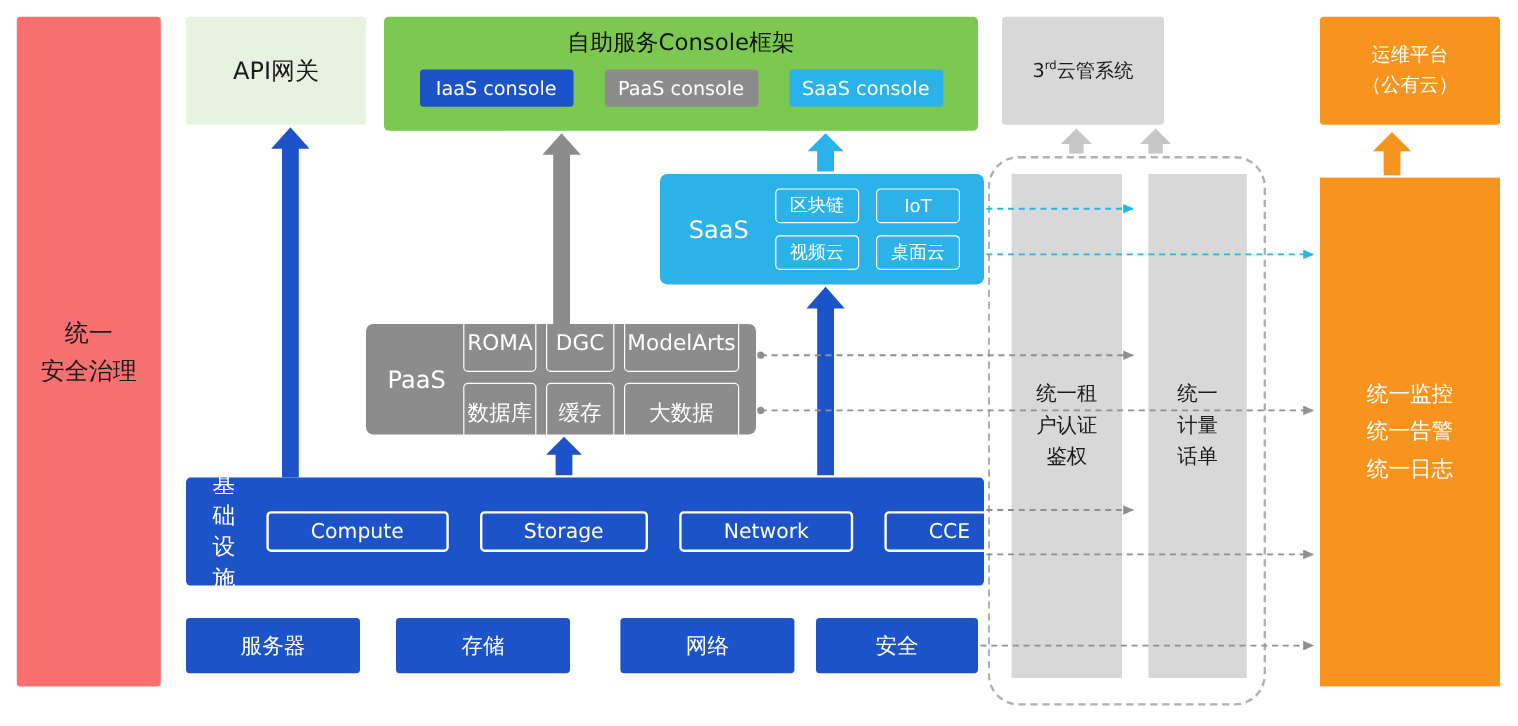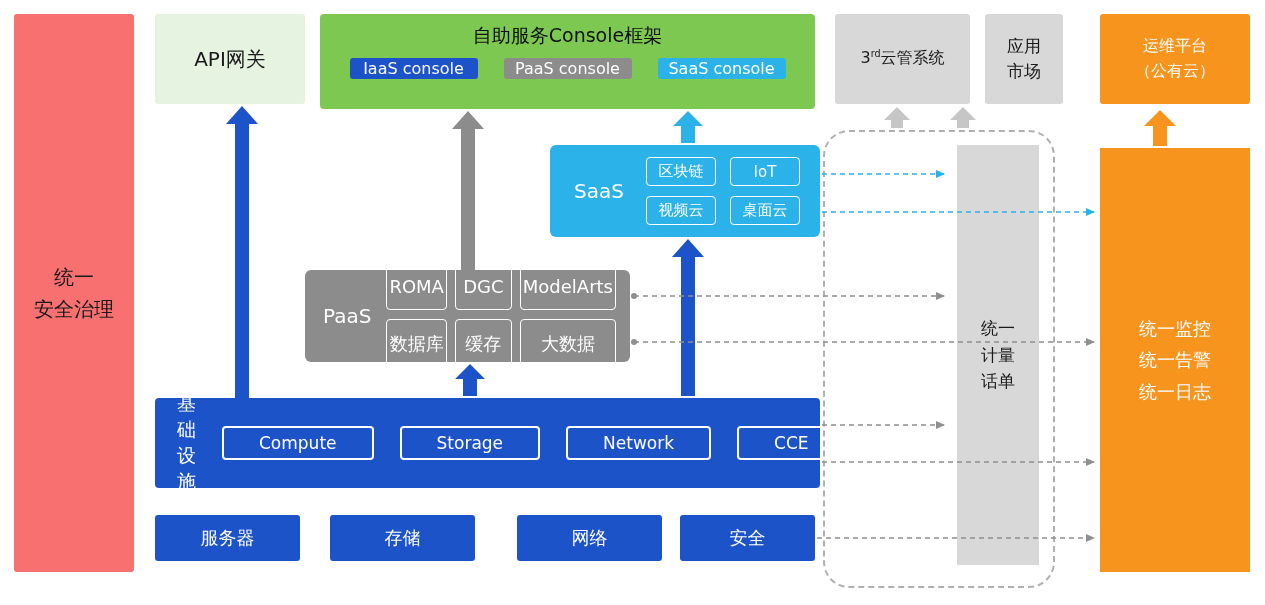--- a/index.html
+++ b/index.html
@@ -10,21 +10,21 @@
   .ml{white-space:pre-line;text-align:center;}
 
   
   .red-bar{left:14px;top:14px;width:120px;height:558px;background:var(--red,#F97070);color:#1a1a1a;font-size:20px;font-weight:500;line-height:1.6;}
 
   
   .api{left:155px;top:14px;width:150px;height:90px;background:var(--light-green,#E7F3E1);color:#1a1a1a;font-size:20px;}
   .console-frame{left:320px;top:14px;width:495px;height:95px;background:var(--green,#7CC850);flex-direction:column;justify-content:flex-start;padding-top:9px;border-radius:4px;}
   .cf-title{color:#101010;font-size:19px;}
   .cf-row{display:flex;gap:26px;margin-top:9px;}
-  .cf-chip{width:128px;height:21px;display:flex;align-items:center;justify-content:center;color:#fff;font-size:16px;border-radius:3px;}
+  .cf-chip{width:128px;height:31px;display:flex;align-items:center;justify-content:center;color:#fff;font-size:16px;border-radius:3px;}
   .cf-iaas{background:var(--blue,#1D53C8);}
   .cf-paas{background:var(--gray,#8C8C8C);}
   .cf-saas{background:var(--cyan,#2BB2E9);}
   .gray-box{background:var(--light-gray,#D8D8D8);color:#1a1a1a;}
   .third{left:835px;top:14px;width:135px;height:90px;font-size:16px;}
   .third sup{font-size:0.6em;}
   .market{left:985px;top:14px;width:78px;height:90px;font-size:17px;line-height:1.5;}
   .om{left:1100px;top:14px;width:150px;height:90px;background:var(--orange,#F7941E);color:#fff;font-size:16px;line-height:1.55;}
 
   
@@ -81,24 +81,20 @@
       <div class="cf-chip cf-iaas">IaaS console</div>
       <div class="cf-chip cf-paas">PaaS console</div>
       <div class="cf-chip cf-saas">SaaS console</div>
     </div>
   </div>
 
   <div class="box gray-box third">
     <span><span>3</span><sup>rd</sup><span>云管系统</span></span>
   </div>
 
-  <div class="box gray-box market">
-    <span class="ml">应用
-市场</span>
-  </div>
 
   <div class="box om">
     <span class="ml">运维平台
 （公有云）</span>
   </div>
 
   <div class="box saas-box">
     <span class="layer-label">SaaS</span>
     <div class="saas-grid">
       <div class="chip">区块链</div>
@@ -129,20 +125,25 @@
       <div class="chip">CCE</div>
     </div>
   </div>
 
   <div class="box bbox b1">服务器</div>
   <div class="box bbox b2">存储</div>
   <div class="box bbox b3">网络</div>
   <div class="box bbox b4">安全</div>
 
   <div class="abs dashed-group"></div>
+  <div class="vbar auth-bar">
+    <span class="ml">统一租
+户认证
+鉴权</span>
+  </div>
   <div class="vbar meter-bar">
     <span class="ml">统一
 计量
 话单</span>
   </div>
   <div class="vbar monitor-bar">
     <span class="ml">统一监控
 统一告警
 统一日志</span>
   </div>

